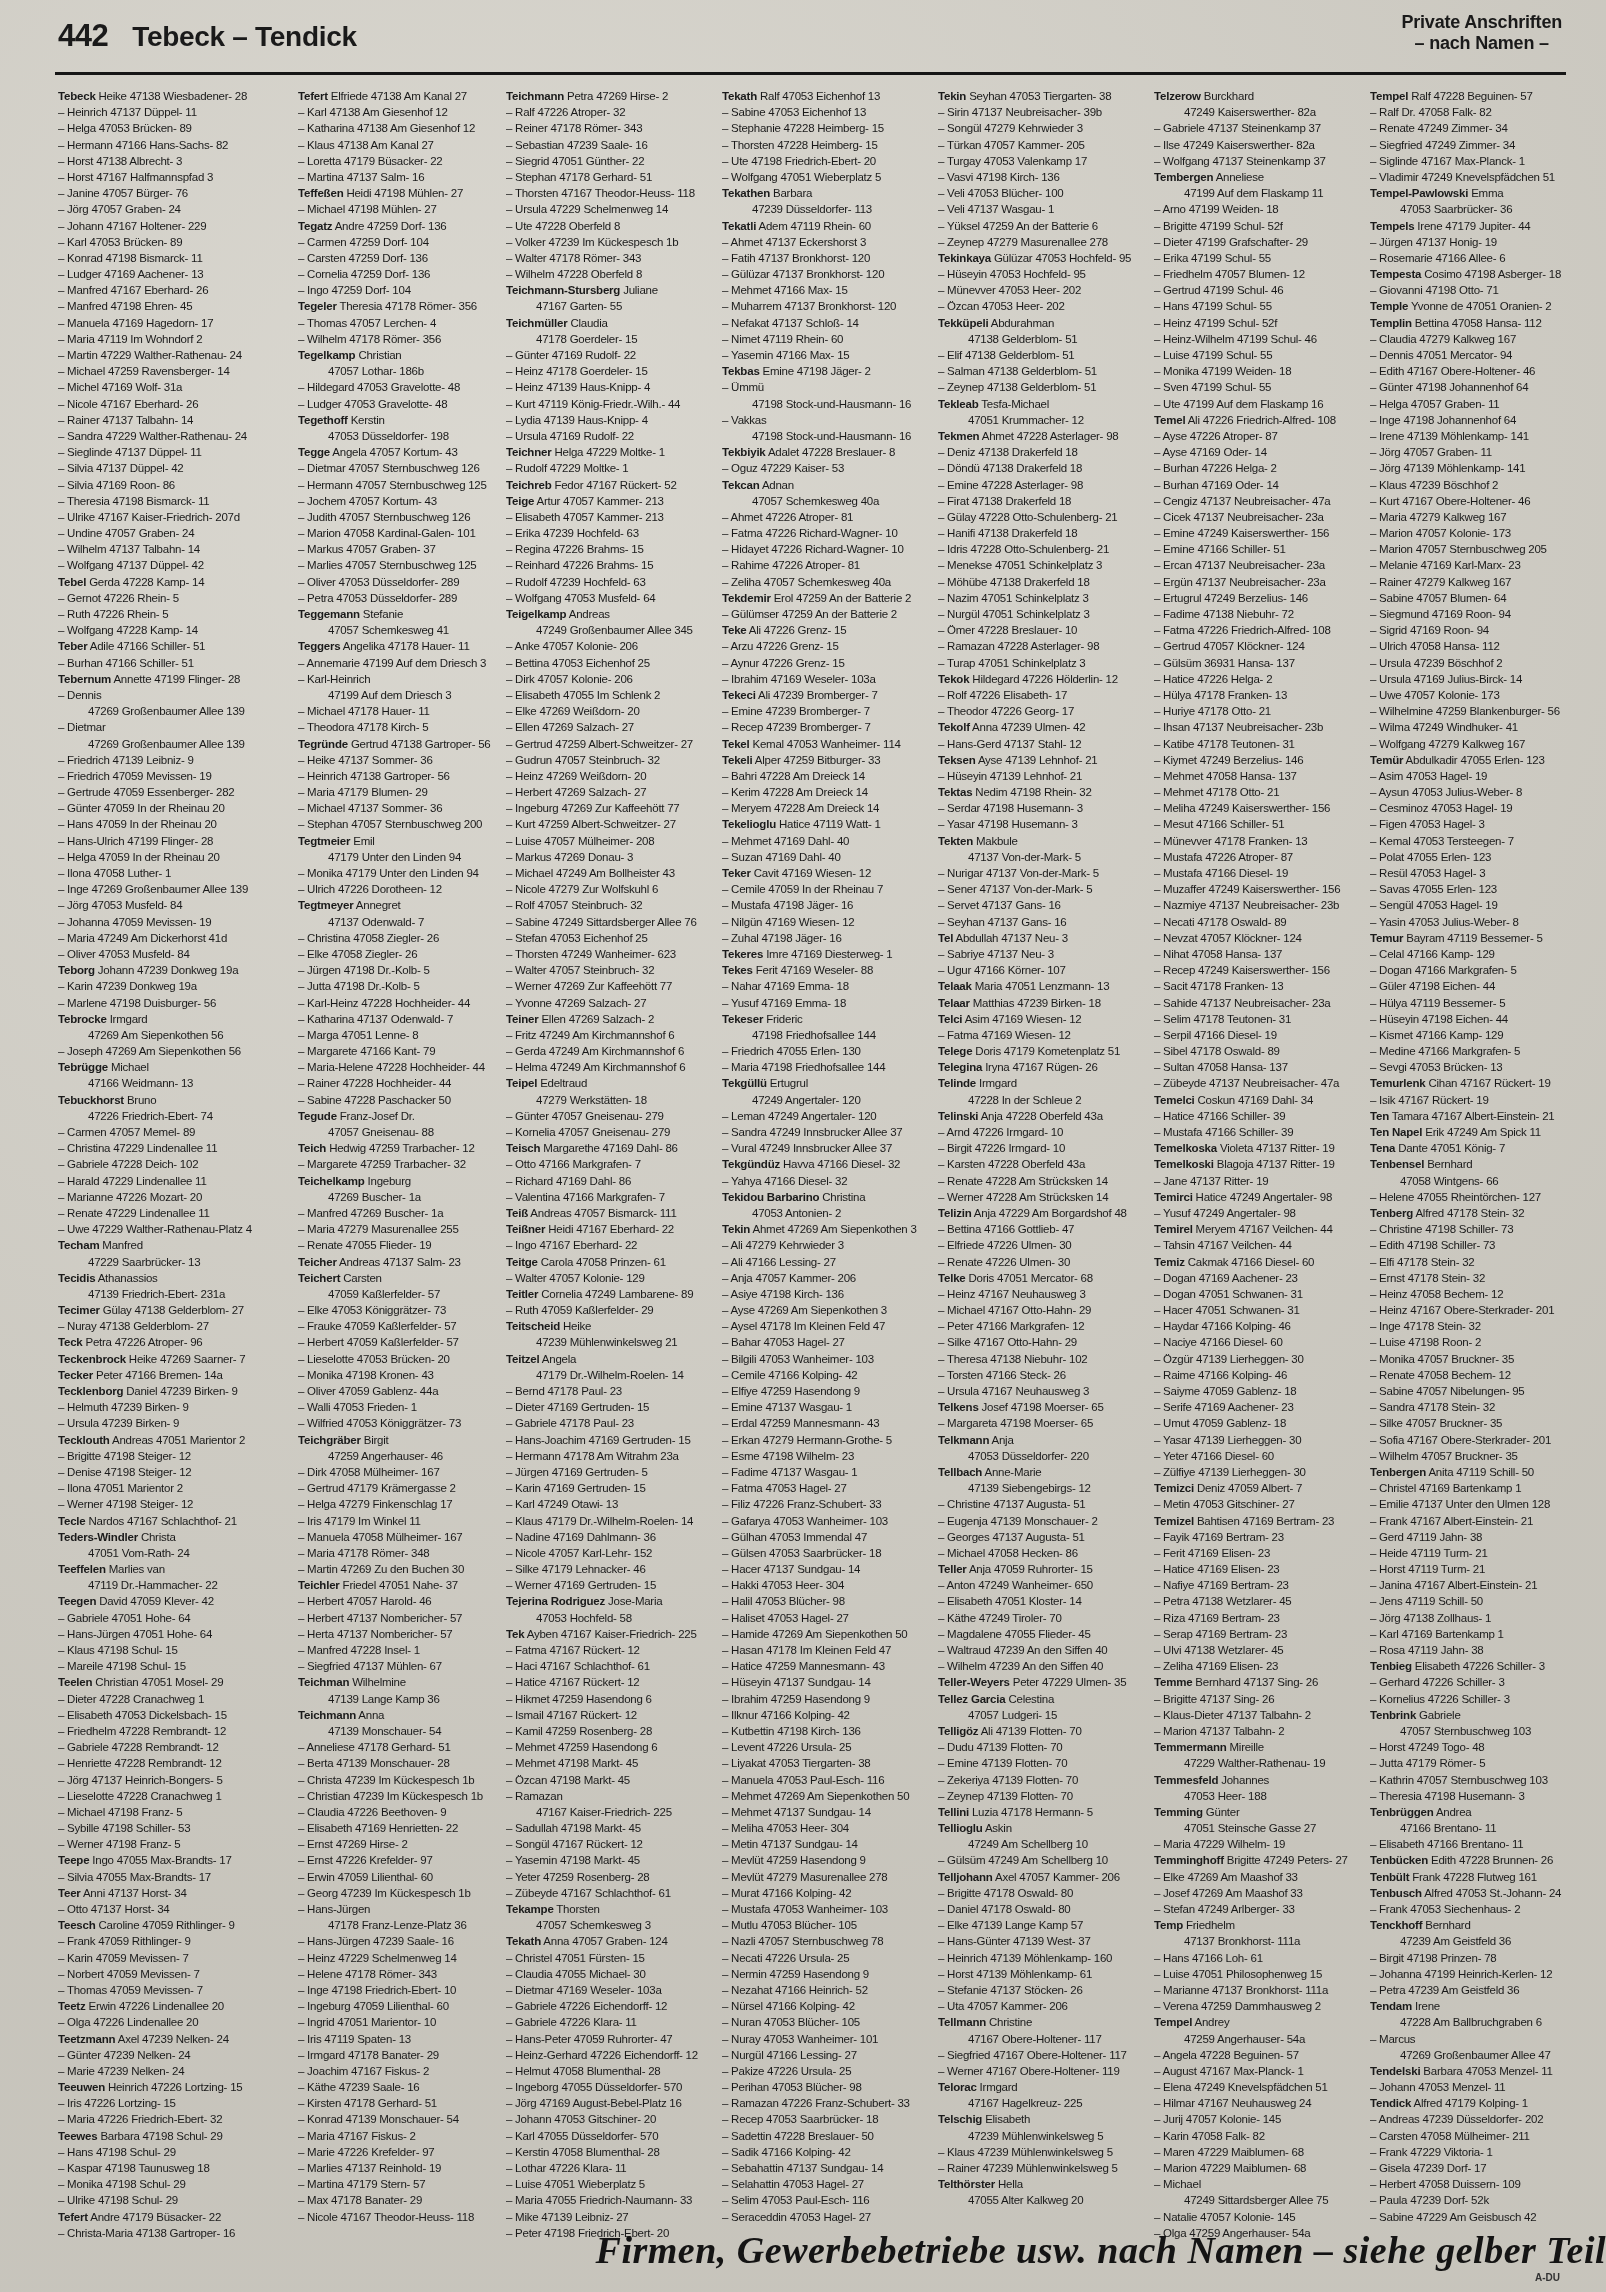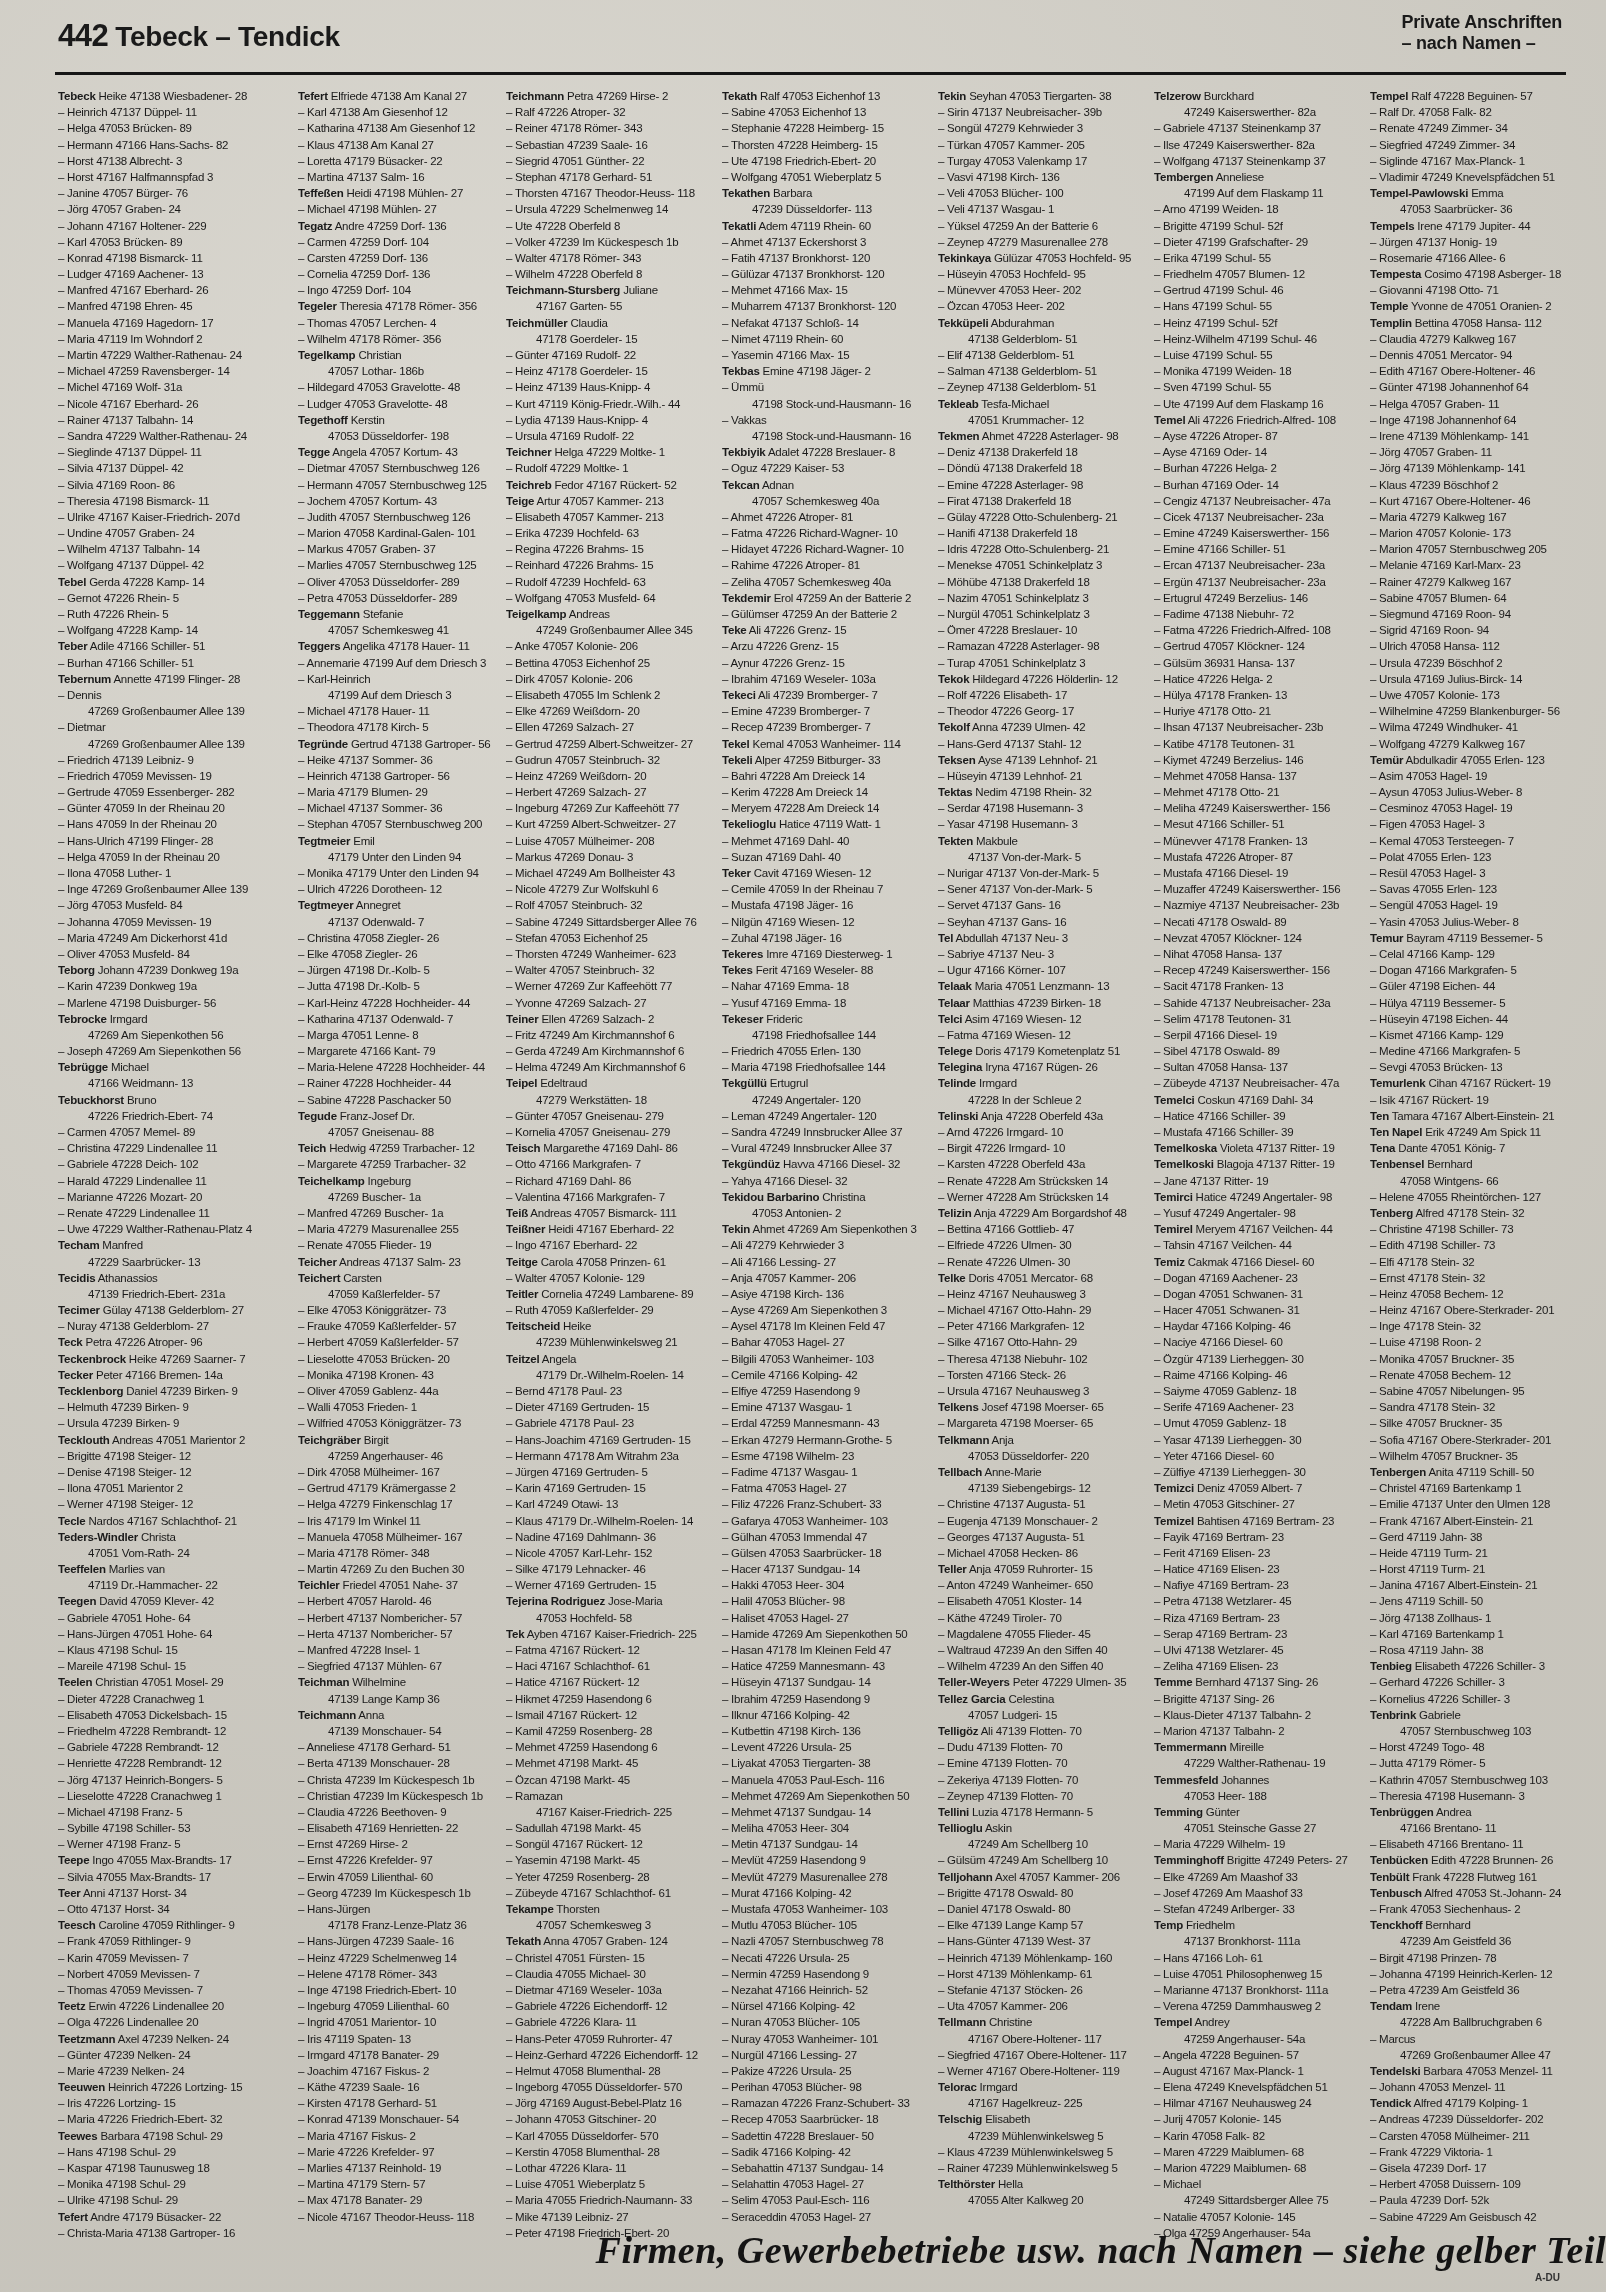--- a/index.html
+++ b/index.html
@@ -2,24 +2,24 @@
 <html><head>
 <meta charset="utf-8">
 <style>
   html,body{margin:0;padding:0}
   body{
     width:1606px;height:2292px;position:relative;overflow:hidden;
     background:#d2cfc6;
     background-image:radial-gradient(circle at 30% 20%, rgba(255,255,255,.18), rgba(0,0,0,.05) 70%);
     font-family:"Liberation Sans",sans-serif;color:#1a1a1a;
   }
-  .hdr-left{position:absolute;left:58px;top:18px;display:flex;align-items:baseline;gap:7px}
+  .hdr-left{position:absolute;left:58px;top:18px;display:flex;align-items:baseline;gap:24px}
   .pageno{font-size:31px;font-weight:bold;letter-spacing:-.5px}
   .pagerange{font-size:28px;font-weight:bold;letter-spacing:-.3px}
-  .hdr-right{position:absolute;right:44px;top:12px;text-align:left;font-weight:bold;font-size:18px;line-height:21px;letter-spacing:-.2px}
+  .hdr-right{position:absolute;right:44px;top:12px;text-align:center;font-weight:bold;font-size:18px;line-height:21px;letter-spacing:-.2px}
   .hdr-rule{position:absolute;left:55px;right:40px;top:72px;height:3px;background:#161616}
   .directory{position:absolute;top:0;left:0;width:100%;height:100%}
   .col{position:absolute;top:88px;width:228px;font-size:11.5px;line-height:16.2px;letter-spacing:-.25px;white-space:nowrap}
   .ln{height:16.2px;overflow:visible}
   .ln b{font-weight:bold;letter-spacing:-.2px}
   .ln.ind{padding-left:30px}
   .footer{position:absolute;left:0;right:0;top:2228px;text-align:right;
     font-family:"Liberation Serif",serif;font-style:italic;font-weight:bold;
     font-size:38px;letter-spacing:.5px;color:#141414}
   .footer-code{position:absolute;right:46px;top:2272px;font-size:10px;font-weight:bold;color:#333}

